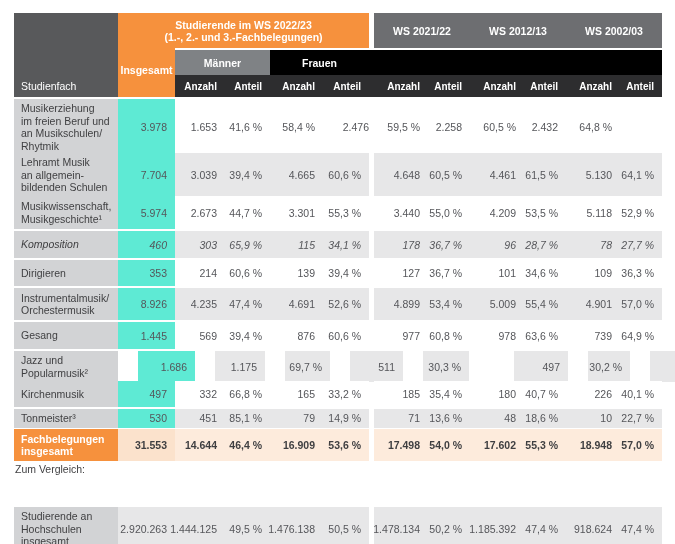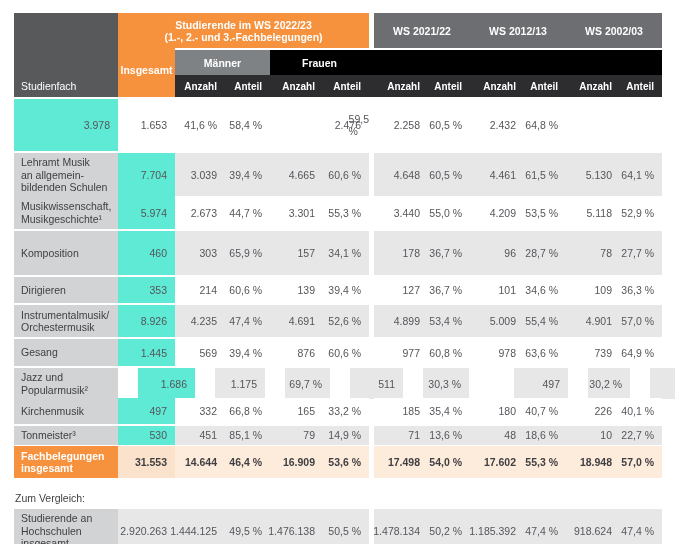--- a/index.html
+++ b/index.html
@@ -28,40 +28,40 @@
          display:flex;align-items:center;justify-content:flex-end;padding-right:8px;}
   .h-subfill{grid-row:4/5;grid-column:7/8;background:#2d2d2f;}
   .c3{grid-column:3/4}.c4{grid-column:4/5}.c5{grid-column:5/6}.c6{grid-column:6/7}
   .c8{grid-column:8/9}.c9{grid-column:9/10}.c10{grid-column:10/11}.c11{grid-column:11/12}
   .c12{grid-column:12/13}.c13{grid-column:13/14}
 
   
   #tbody{margin-top:2px;}
   #tbody .row{margin-bottom:2px;}
   #tbody .row:nth-child(1){height:52px;} #tbody .row:nth-child(2){height:41px;}
-  #tbody .row:nth-child(3){height:33px;} #tbody .row:nth-child(4){height:44px;}
+  #tbody .row:nth-child(3){height:33px;} #tbody .row:nth-child(4){height:27px;font-style:italic;}
   #tbody .row:nth-child(5){height:26px;} #tbody .row:nth-child(6){height:32px;}
   #tbody .row:nth-child(7){height:27px;} #tbody .row:nth-child(8){height:28px;gap:20px;}
   #tbody .row:nth-child(9){height:26px;} #tbody .row:nth-child(10){height:18px;}
   #tbody .row:nth-child(11){height:32px;} #tbody .row:nth-child(12){height:24px;}
   #tbody .row:nth-child(13){height:32px;}
 
   .cell{display:flex;align-items:center;}
   .label{background:#d2d3d5;color:#3f3f41;font-size:10.5px;line-height:12.5px;
          white-space:pre-line;padding:3px 4px 3px 7px;}
   .val,.ins{justify-content:flex-end;padding-right:8px;font-size:10.5px;color:#55565a;}
   .ins{background:#5eead4;}
   .stripe-w .d{background:#ffffff;}
   .stripe-g .d{background:#e7e7e8;}
   .total .label{background:#f6913d;color:#ffffff;font-weight:bold;}
   .total .d{background:#fdebdc;}
   .total .ins{background:#fbe2cc;}
   .total .val,.total .ins{font-weight:bold;color:#3f3f41;}
   .comparison .ins{background:#e7e7e8;}
-  .divider-row{height:24px;display:flex;align-items:flex-end;margin-bottom:5px;}
+  .divider-row{height:24px;display:flex;align-items:flex-start;margin-bottom:20px;}
   .divider-row .heading{font-size:10.5px;color:#3f3f41;padding-left:1px;background:#fff;}
   .gap{background:transparent;}
 </style>
 </head>
 <body>
 
 <div class="page">
   <div class="tbl">
 
     <div class="grid hdr">
@@ -89,20 +89,24 @@
       <div class="h-sub c8">Anzahl</div>
       <div class="h-sub c9">Anteil</div>
       <div class="h-sub c10">Anzahl</div>
       <div class="h-sub c11">Anteil</div>
       <div class="h-sub c12">Anzahl</div>
       <div class="h-sub c13">Anteil</div>
     </div>
 
     <div id="tbody">
         <div class="grid row subject stripe-w">
+    <div class="cell label">Musikerziehung
+im freien Beruf und
+an Musikschulen/
+Rhytmik</div>
     <div class="cell ins val-x">3.978</div>
     <div class="cell val d">1.653</div>
     <div class="cell val d">41,6 %</div>
     <div class="cell val d">58,4 %</div>
     <div class="cell gap"></div>
     <div class="cell val d">2.476</div>
     <div class="cell val d">59,5 %</div>
     <div class="cell val d">2.258</div>
     <div class="cell val d">60,5 %</div>
     <div class="cell val d">2.432</div>
@@ -139,21 +143,21 @@
     <div class="cell val d">4.209</div>
     <div class="cell val d">53,5 %</div>
     <div class="cell val d">5.118</div>
     <div class="cell val d">52,9 %</div>
   </div>
         <div class="grid row subject stripe-g">
     <div class="cell label">Komposition</div>
     <div class="cell ins val-x">460</div>
     <div class="cell val d">303</div>
     <div class="cell val d">65,9 %</div>
-    <div class="cell val d">157</div>
+    <div class="cell val d">115</div>
     <div class="cell val d">34,1 %</div>
     <div class="cell gap"></div>
     <div class="cell val d">178</div>
     <div class="cell val d">36,7 %</div>
     <div class="cell val d">96</div>
     <div class="cell val d">28,7 %</div>
     <div class="cell val d">78</div>
     <div class="cell val d">27,7 %</div>
   </div>
         <div class="grid row subject stripe-w">

